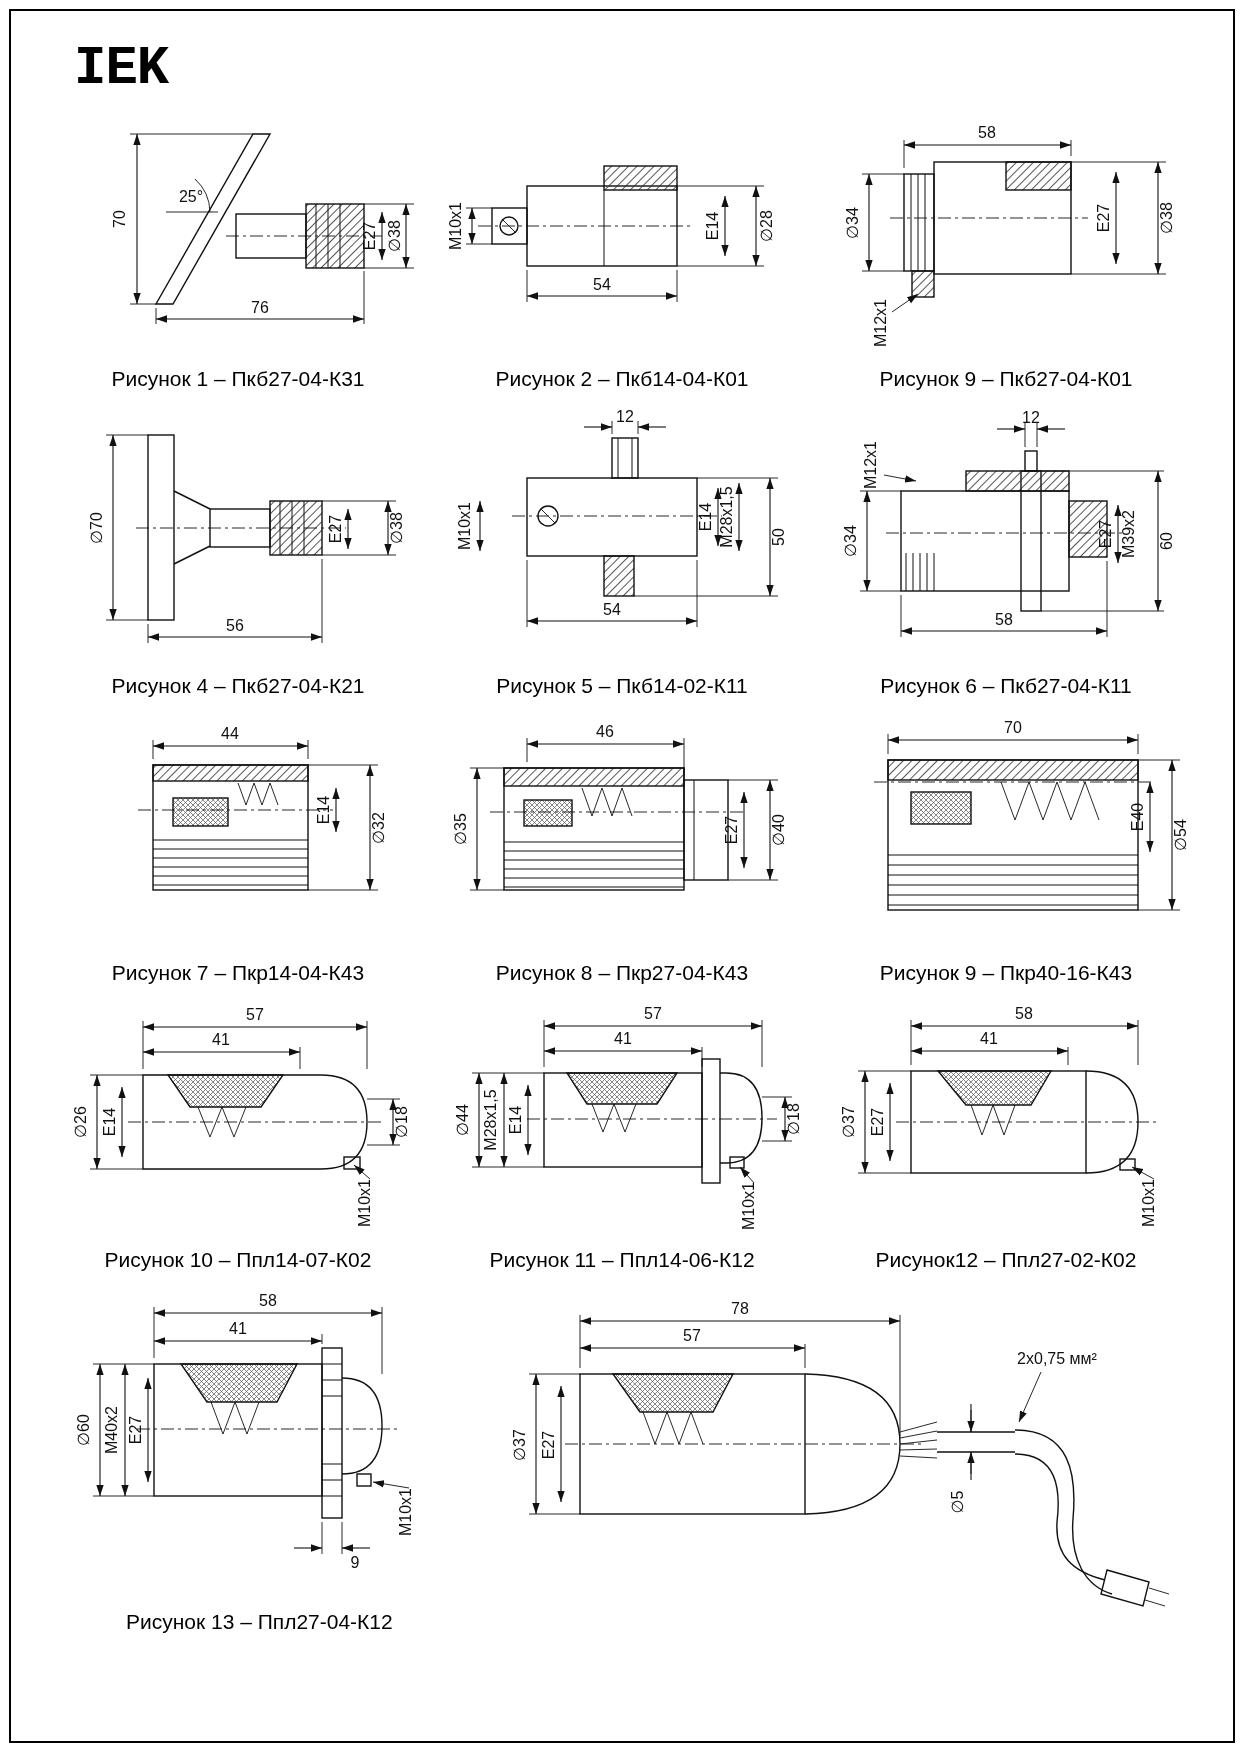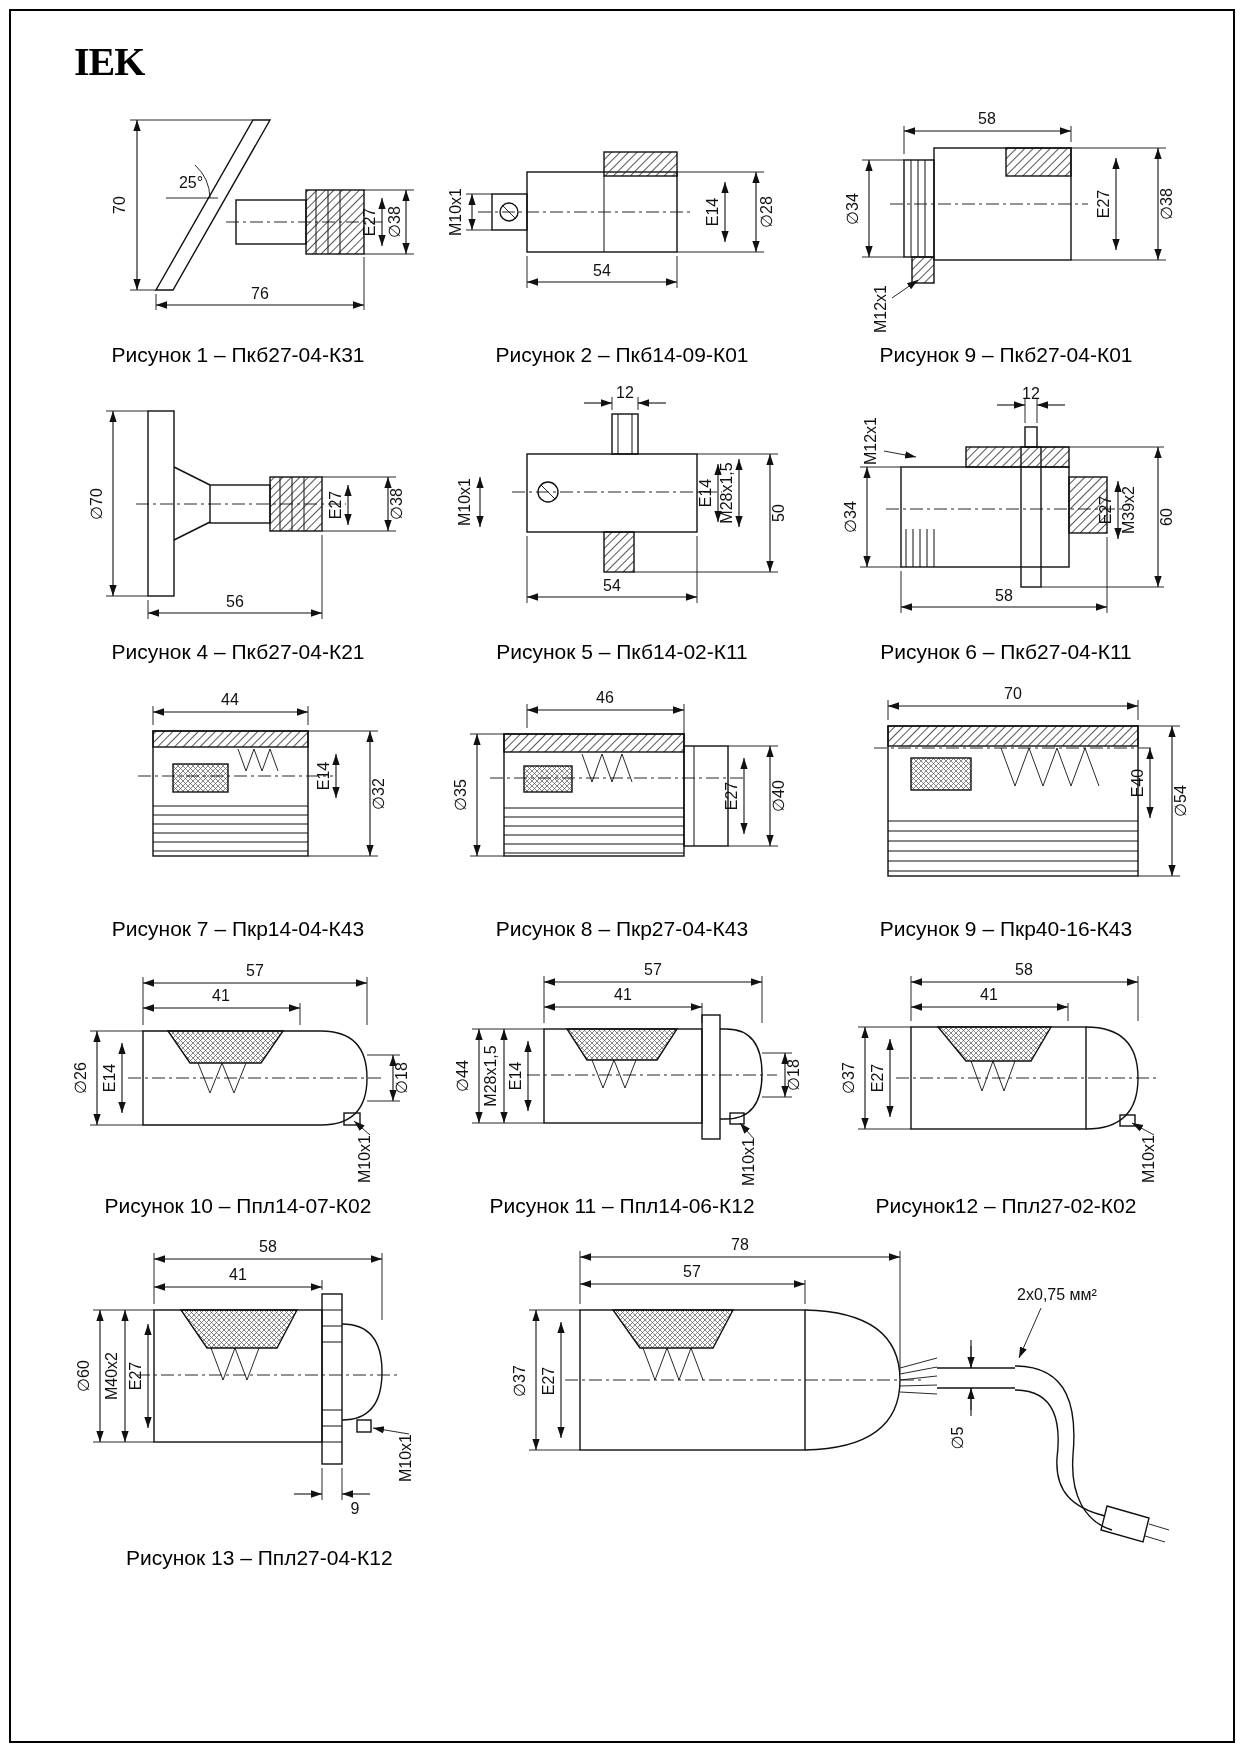--- a/index.html
+++ b/index.html
@@ -1,26 +1,26 @@
 <!DOCTYPE html>
 <html><head>
 <meta charset="utf-8">
 <style>
   html,body{margin:0;padding:0;background:#e8e8e8;}
   .page{width:1244px;height:1752px;position:relative;background:#fff;
         font-family:"Liberation Sans",sans-serif;color:#111;margin:0 auto;overflow:hidden;}
   .frame{position:absolute;inset:9px;border:2.5px solid #000;pointer-events:none;}
   .content{position:absolute;top:34px;left:46px;right:46px;}
-  .logo{font-family:Liberation Serif, serif;font-weight:900;font-size:40px;
+  .logo{font-family:Liberation Mono, monospace;font-weight:900;font-size:54px;
         letter-spacing:-1px;color:#000;margin:8px 0 20px 28px;line-height:1;}
   .row{display:flex;align-items:flex-end;margin-bottom:22px;}
   .fig{flex:1;display:flex;flex-direction:column;align-items:center;justify-content:flex-end;position:relative;}
   .fig-wide{flex:1.7;justify-content:center;}
   .fig-narrow{flex:1;}
-  .cap{font-size:21px;margin-top:6px;white-space:nowrap;color:#000;}
+  .cap{font-size:21px;margin-top:16px;white-space:nowrap;color:#000;}
   svg{overflow:visible;display:block;}
   .d text{fill:#111;stroke:none;font:16px "Liberation Sans",sans-serif;text-anchor:middle;}
   .d .dim{stroke-width:1.1;}
   .d .thin{stroke-width:0.9;}
   .d .cl{stroke-width:0.9;stroke-dasharray:13 4 3 4;}
   .d .rib{stroke-width:1;}
 </style>
 </head>
 <body>
 
@@ -90,21 +90,21 @@
           <text transform="rotate(-90 286 110)" x="286" y="110">E14</text>
           <line class="thin" x1="245" y1="70" x2="332" y2="70"></line>
           <line class="thin" x1="245" y1="150" x2="332" y2="150"></line>
           <line class="dim" x1="324" y1="70" x2="324" y2="150" marker-start="url(#ar)" marker-end="url(#ar)"></line>
           <text transform="rotate(-90 340 110)" x="340" y="110">∅28</text>
           <line class="thin" x1="95" y1="154" x2="95" y2="186"></line>
           <line class="thin" x1="245" y1="154" x2="245" y2="186"></line>
           <line class="dim" x1="95" y1="180" x2="245" y2="180" marker-start="url(#ar)" marker-end="url(#ar)"></line>
           <text x="170" y="174">54</text>
         </svg>
-        <div class="cap">Рисунок 2 – Пкб14-09-К01</div>
+        <div class="cap">Рисунок 2 – Пкб14-04-К01</div>
       </div>
 
       <div class="fig">
         <svg class="d" width="380" height="235" viewBox="0 0 380 235" fill="none" stroke="#111" stroke-width="1.4">
           <rect x="88" y="58" width="30" height="97"></rect>
           <path class="rib" d="M95,58 v97 M102,58 v97 M109,58 v97"></path>
           <rect x="118" y="46" width="137" height="112"></rect>
           <rect x="190" y="46" width="65" height="28" fill="url(#hatch)"></rect>
           <rect x="96" y="155" width="22" height="26" fill="url(#hatch)"></rect>
           <line class="cl" x1="74" y1="102" x2="272" y2="102"></line>

